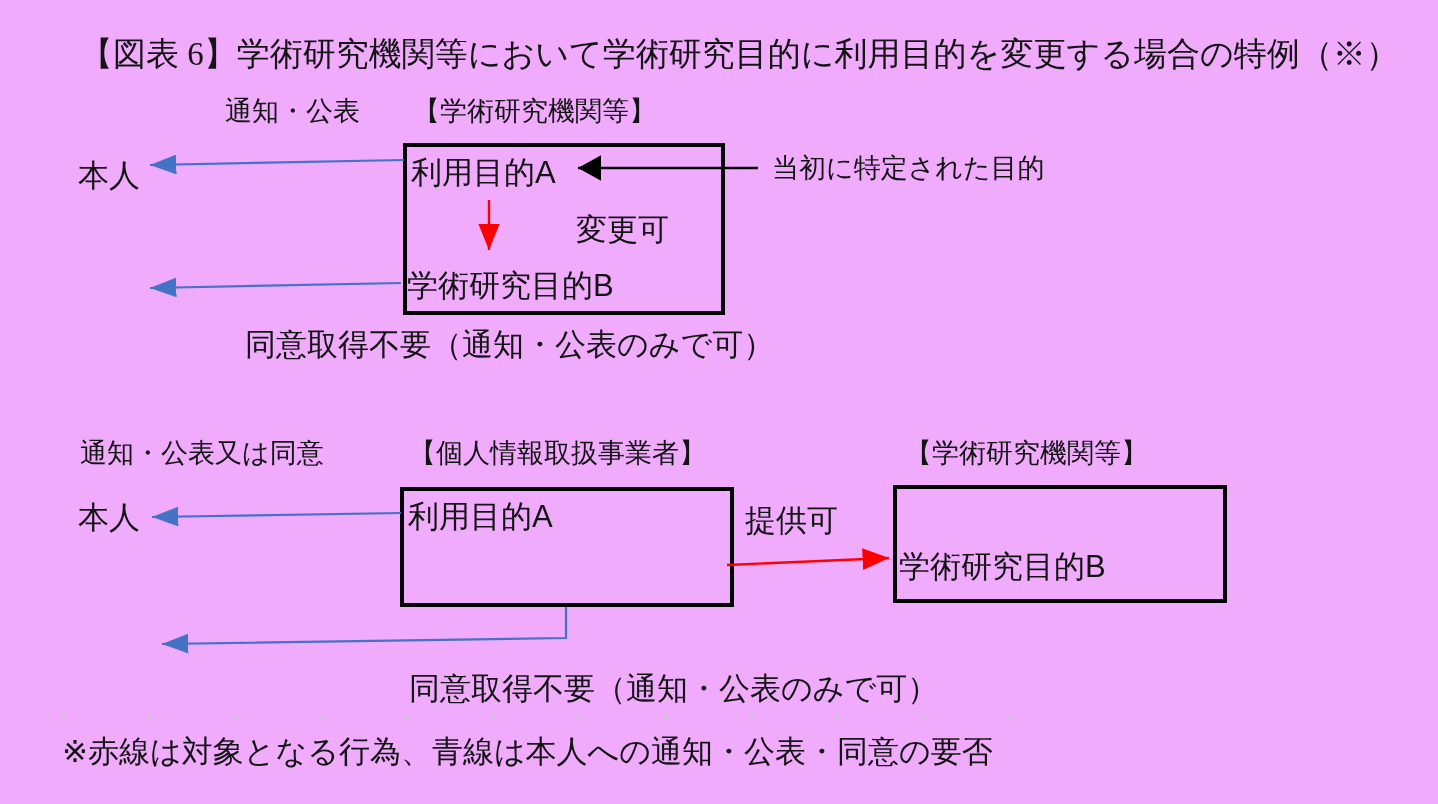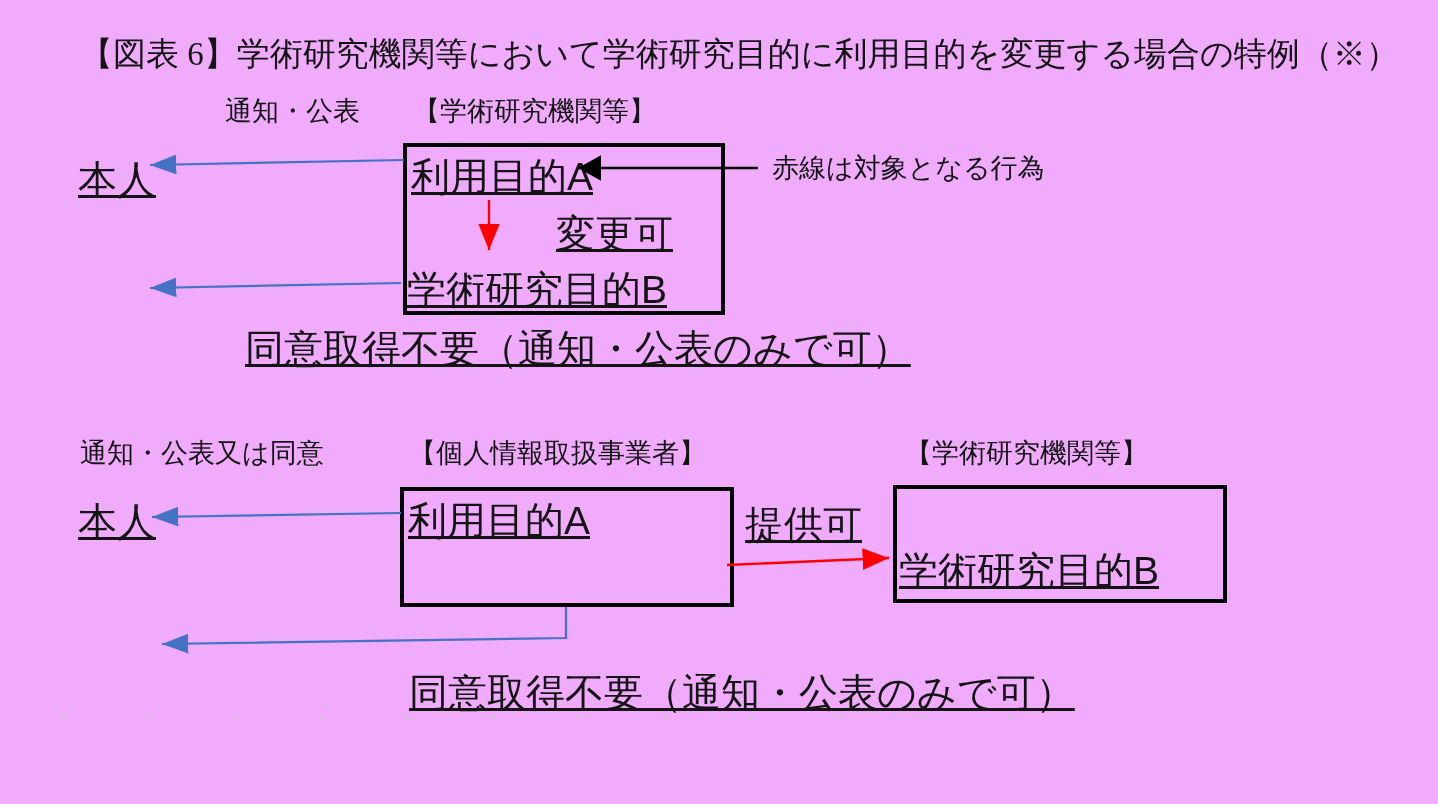--- a/index.html
+++ b/index.html
@@ -3,21 +3,21 @@
 <meta charset="utf-8">
 <style>
   html,body{margin:0;padding:0;background:#ffffff;}
   .canvas{
     position:relative;width:1438px;height:804px;background:#f0abfc;
     font-family:"Liberation Sans","DejaVu Sans",sans-serif;
     color:#141414;overflow:hidden;text-align:right;
   }
   .txt{position:absolute;white-space:nowrap;line-height:1.15;color:#141414;}
   .fig-title{font-family:"Liberation Serif","DejaVu Serif",serif;font-size:33px;}
-  .t31{font-size:39px;text-decoration:underline;}
+  .t31{font-size:31px;}
   .t32{font-size:27px;}
   .box{position:absolute;border:4px solid #000;background:transparent;box-sizing:border-box;}
   .arrow-layer{position:absolute;left:0;top:0;width:1438px;height:804px;pointer-events:none;}
   .dotted{
     position:absolute;height:3px;
     background:repeating-linear-gradient(90deg,#c9c9c9 0 4px,transparent 4px 86px);
     opacity:.75;
   }
 </style>
 </head>
@@ -28,24 +28,24 @@
   <div class="txt fig-title" style="left:80px;top:36px;">【図表 6】学術研究機関等において学術研究目的に利用目的を変更する場合の特例（※）</div>
 
   <div class="txt t32" style="left:225px;top:96px;">通知・公表</div>
   <div class="txt t32" style="left:413px;top:96px;">【学術研究機関等】</div>
 
   <div class="txt t31" style="left:78px;top:158px;">本人</div>
 
   <div class="box" style="left:403px;top:143px;width:322px;height:172px;"></div>
 
   <div class="txt t31" style="left:411px;top:155px;">利用目的A</div>
-  <div class="txt t31" style="left:556px;top:212px;">変更可</div>
+  <div class="txt t31" style="left:576px;top:212px;">変更可</div>
   <div class="txt t31" style="left:407px;top:268px;">学術研究目的B</div>
 
-  <div class="txt t32" style="left:772px;top:153px;">赤線は対象となる行為</div>
+  <div class="txt t32" style="left:772px;top:153px;">当初に特定された目的</div>
 
   <div class="txt t31" style="left:245px;top:327px;">同意取得不要（通知・公表のみで可）</div>
 
   <div class="txt t32" style="left:80px;top:438px;">通知・公表又は同意</div>
   <div class="txt t32" style="left:409px;top:438px;">【個人情報取扱事業者】</div>
   <div class="txt t32" style="left:905px;top:438px;">【学術研究機関等】</div>
 
   <div class="txt t31" style="left:78px;top:500px;">本人</div>
 
   <div class="box" style="left:400px;top:487px;width:334px;height:120px;"></div>
@@ -53,20 +53,21 @@
 
   <div class="txt t31" style="left:745px;top:503px;">提供可</div>
 
   <div class="box" style="left:893px;top:485px;width:334px;height:118px;"></div>
   <div class="txt t31" style="left:899px;top:549px;">学術研究目的B</div>
 
   <div class="txt t31" style="left:409px;top:671px;">同意取得不要（通知・公表のみで可）</div>
 
   <div class="dotted" style="left:62px;top:716px;width:1015px;"></div>
 
+  <div class="txt t31" style="left:62px;top:734px;">※赤線は対象となる行為、青線は本人への通知・公表・同意の要否</div>
 
   <svg class="arrow-layer" viewBox="0 0 1438 804">
     <defs>
       <marker id="head-blue" markerWidth="12" markerHeight="9" refX="12" refY="4.5" orient="auto" markerUnits="strokeWidth">
         <path d="M0,0 L12,4.5 L0,9 Z" fill="#4472c4"></path>
       </marker>
       <marker id="head-black" markerWidth="9" markerHeight="10" refX="9" refY="5" orient="auto" markerUnits="strokeWidth">
         <path d="M0,0 L9,5 L0,10 Z" fill="#000000"></path>
       </marker>
       <marker id="head-red" markerWidth="11" markerHeight="9" refX="11" refY="4.5" orient="auto" markerUnits="strokeWidth">

